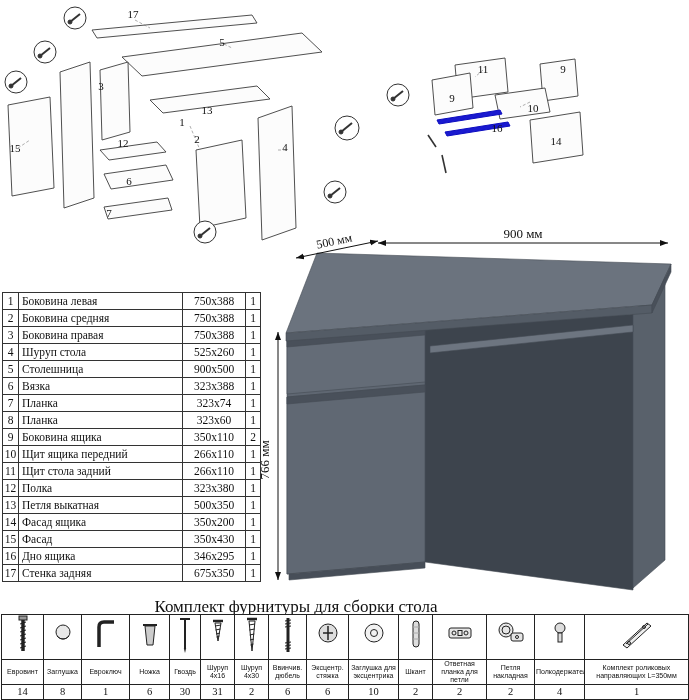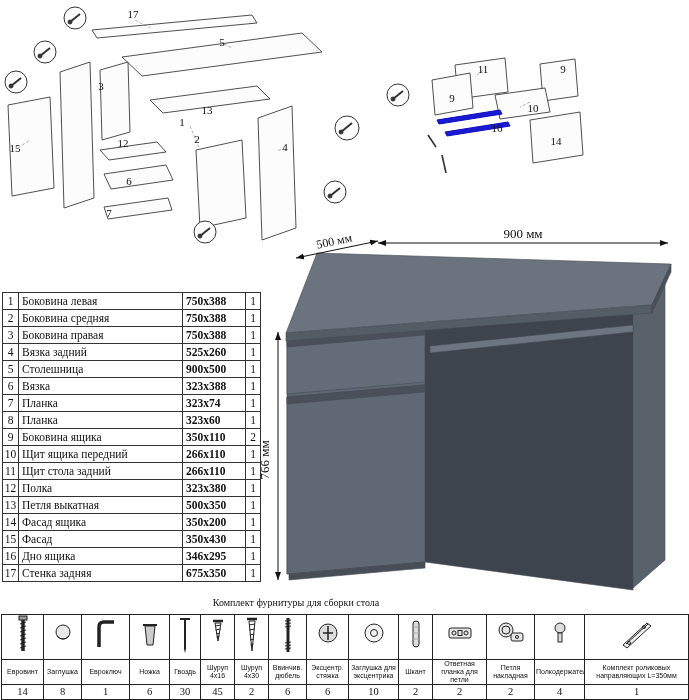--- a/index.html
+++ b/index.html
@@ -8,24 +8,24 @@
   svg.diagram{position:absolute;}
   .callout{position:absolute;font-size:11px;line-height:1;
            transform:translate(-50%,-50%);color:#111;
            font-family:"Liberation Serif",serif;}
   #parts-table{position:absolute;left:2px;top:292px;border-collapse:collapse;
                font-size:11.5px;background:#fff;}
   #parts-table td{border:1px solid #333;padding:0 3px;height:16px;line-height:16px;
                   white-space:nowrap;}
   #parts-table td.num{width:13px;text-align:center;padding:0 1px;}
   #parts-table td.name{width:157px;margin-top:16px;}
-  #parts-table td.size{width:56px;text-align:left;font-weight:bold;}
+  #parts-table td.size{width:56px;text-align:center;}
   #parts-table td.qty{width:12px;text-align:center;padding:0 1px;}
   .hw-title{position:absolute;top:597px;left:0;width:592px;text-align:center;
-            font-size:10px;}
+            font-size:17px;}
   #hw-table{position:absolute;left:1px;top:614px;width:687px;border-collapse:collapse;
             table-layout:fixed;background:#fff;}
   #hw-table td{border:1px solid #222;text-align:center;vertical-align:middle;
                padding:0;overflow:hidden;}
   #hw-table td.hw-icon-cell{height:43px;}
   #hw-table td.hw-label{font-family:"Liberation Sans",sans-serif;font-size:7px;
                line-height:1.15;height:23px;padding:0 1px;}
   #hw-table td.hw-qty{font-size:10.5px;height:14px;line-height:14px;}
 </style>
 </head>
@@ -180,21 +180,21 @@
           <td class="qty">1</td>
         </tr>
         <tr>
           <td class="num">3</td>
           <td class="name">Боковина правая</td>
           <td class="size">750x388</td>
           <td class="qty">1</td>
         </tr>
         <tr>
           <td class="num">4</td>
-          <td class="name">Вязка задний</td>
+          <td class="name">Шуруп стола</td>
           <td class="size">525x260</td>
           <td class="qty">1</td>
         </tr>
         <tr>
           <td class="num">5</td>
           <td class="name">Столешница</td>
           <td class="size">900x500</td>
           <td class="qty">1</td>
         </tr>
         <tr>
@@ -410,21 +410,21 @@
           <td class="hw-label">Петля накладная</td>
           <td class="hw-label">Полкодержатель</td>
           <td class="hw-label">Комплект роликовых направляющих L=350мм</td>
         </tr>
         <tr>
           <td class="hw-qty">14</td>
           <td class="hw-qty">8</td>
           <td class="hw-qty">1</td>
           <td class="hw-qty">6</td>
           <td class="hw-qty">30</td>
-          <td class="hw-qty">45</td>
+          <td class="hw-qty">31</td>
           <td class="hw-qty">2</td>
           <td class="hw-qty">6</td>
           <td class="hw-qty">6</td>
           <td class="hw-qty">10</td>
           <td class="hw-qty">2</td>
           <td class="hw-qty">2</td>
           <td class="hw-qty">2</td>
           <td class="hw-qty">4</td>
           <td class="hw-qty">1</td>
         </tr>

